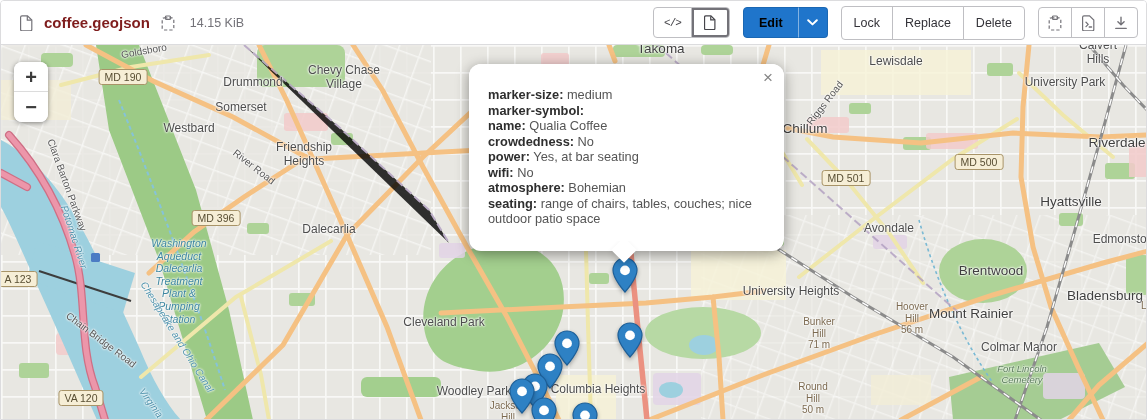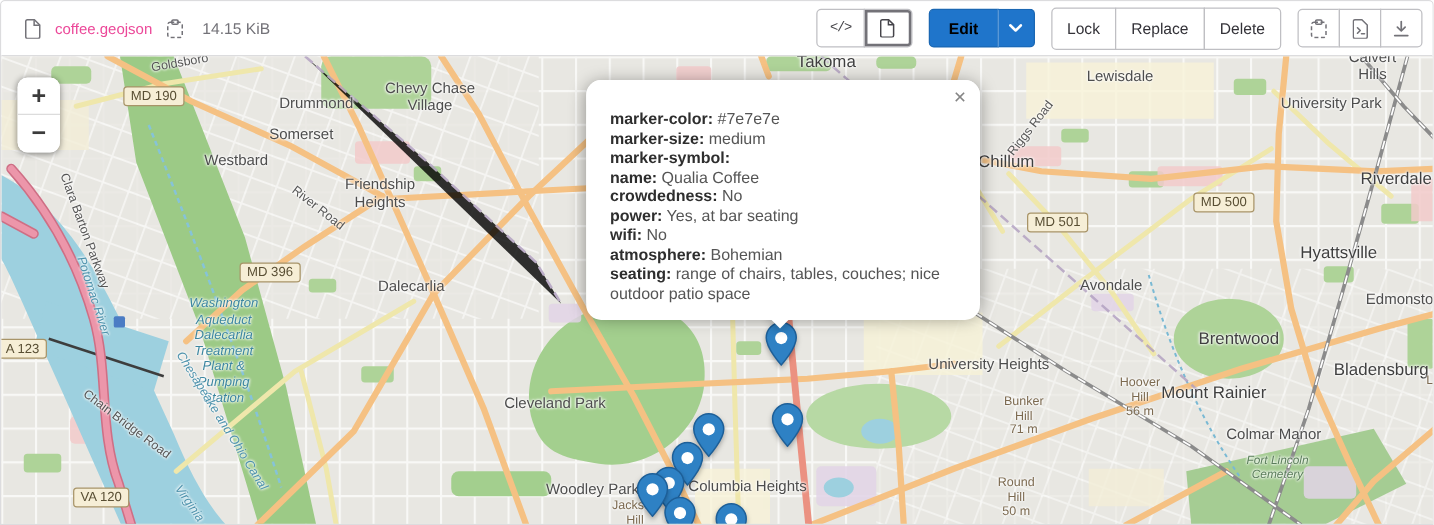--- a/index.html
+++ b/index.html
@@ -4,21 +4,21 @@
 <style>
   * { margin:0; padding:0; box-sizing:border-box; }
   html,body { background:#fff; }
   body { font-family:"Liberation Sans", sans-serif; }
   .screen { position:relative; width:1147px; height:420px; overflow:hidden; background:#fff;
             border:1px solid #dcdcde; border-radius:4px 4px 0 0; }
 
   
   .hdr { display:flex; align-items:center; height:44px; padding:0 8px 0 17px;
          background:#fff; border-bottom:1px solid #dcdcde; gap:9px; }
-  .fname { font-size:12px; font-weight:400; color:#ec4899; }
+  .fname { font-size:15px; font-weight:700; color:#7f1d1d; }
   .fsize { font-size:12.5px; color:#737278; margin-left:4px; }
   .icbtn { display:inline-flex; align-items:center; justify-content:center; background:none; border:none; cursor:pointer; padding:2px; }
   .hdr-right { margin-left:auto; display:flex; align-items:center; gap:13px; }
   .grp { display:inline-flex; }
   .btn { height:31px; display:inline-flex; align-items:center; justify-content:center;
          background:#fff; border:1px solid #bfbfc3; color:#333238; font-size:12.5px;
          font-family:inherit; cursor:pointer; padding:16px 12px; }
   .grp .btn { border-radius:0; margin-left:-1px; }
   .grp .btn:first-child { border-radius:4px 0 0 4px; margin-left:0; }
   .grp .btn:last-child { border-radius:0 4px 4px 0; }
@@ -273,21 +273,20 @@
     </svg>
 
     <div class="zoomctl">
       <button>+</button>
       <button>−</button>
     </div>
 
     <div class="popup">
       <div class="popup-tail"></div>
       <div class="popup-content" id="popup-content">
-          <div class="pline"><b>marker-color:</b> #7e7e7e</div>
           <div class="pline"><b>marker-size:</b> medium</div>
           <div class="pline"><b>marker-symbol:</b> </div>
           <div class="pline"><b>name:</b> Qualia Coffee</div>
           <div class="pline"><b>crowdedness:</b> No</div>
           <div class="pline"><b>power:</b> Yes, at bar seating</div>
           <div class="pline"><b>wifi:</b> No</div>
           <div class="pline"><b>atmosphere:</b> Bohemian</div>
           <div class="pline"><b>seating:</b> range of chairs, tables, couches; nice outdoor patio space</div>
         </div>
       <button class="popup-close">×</button>

